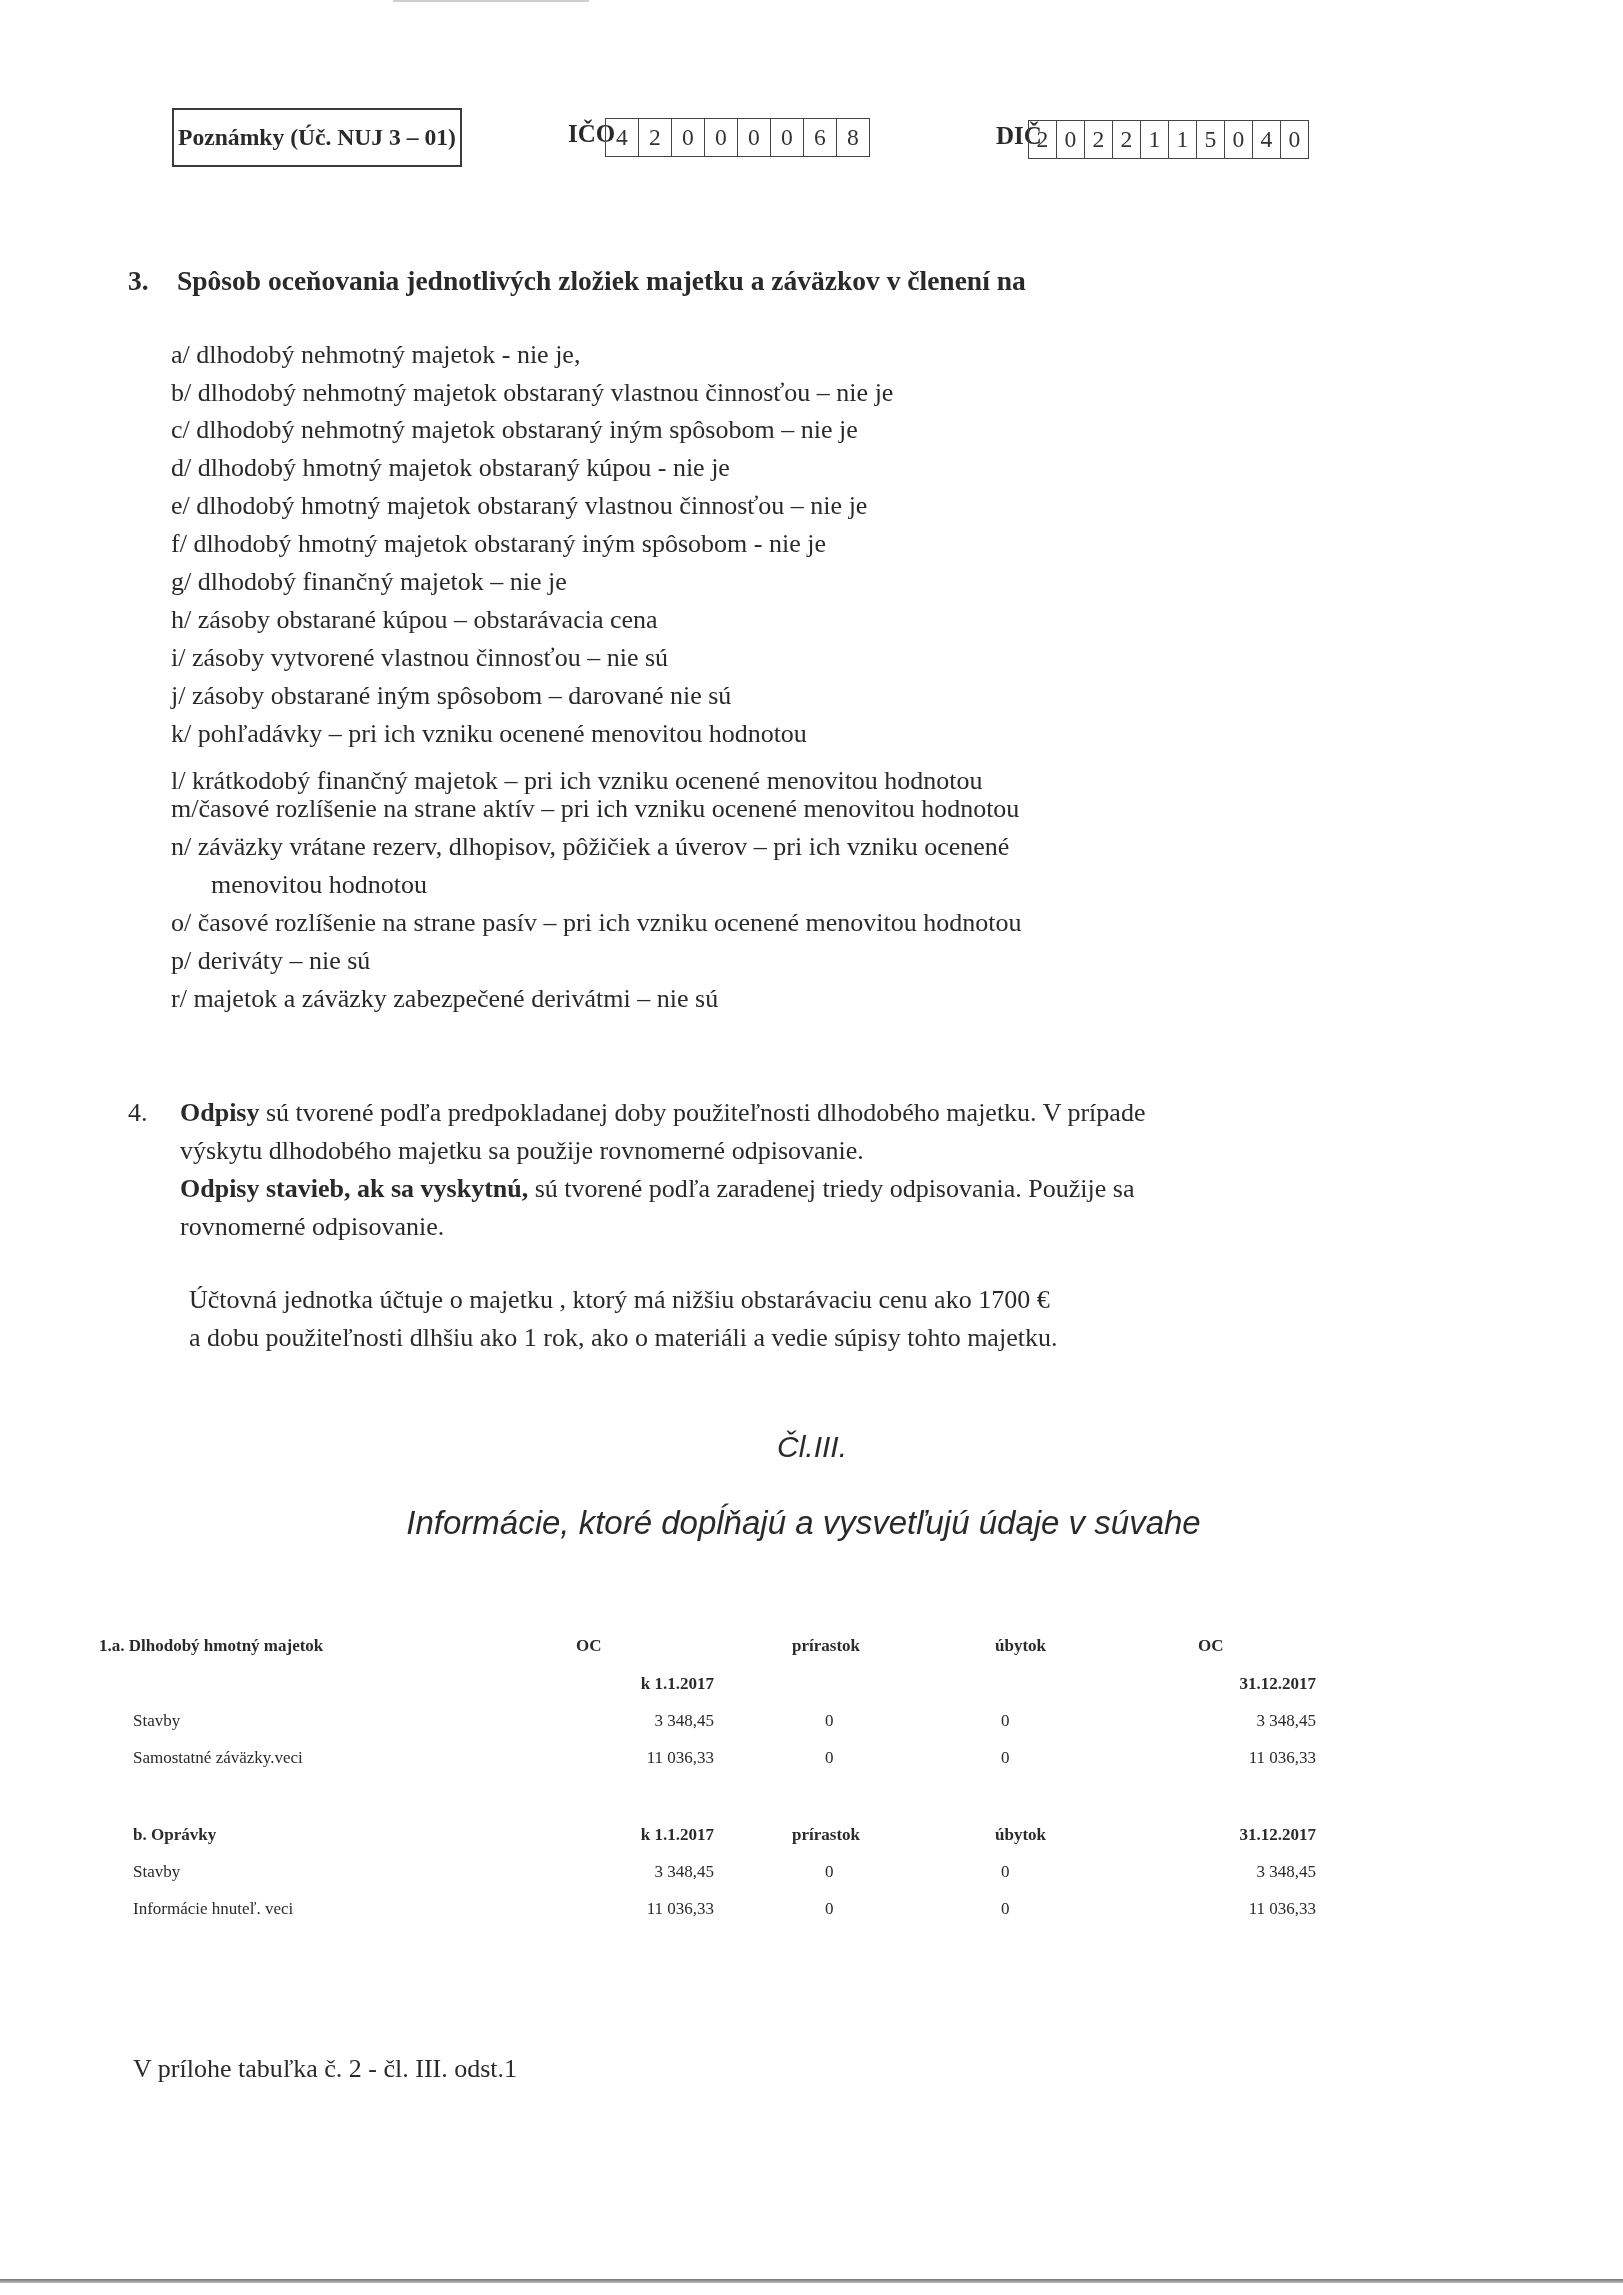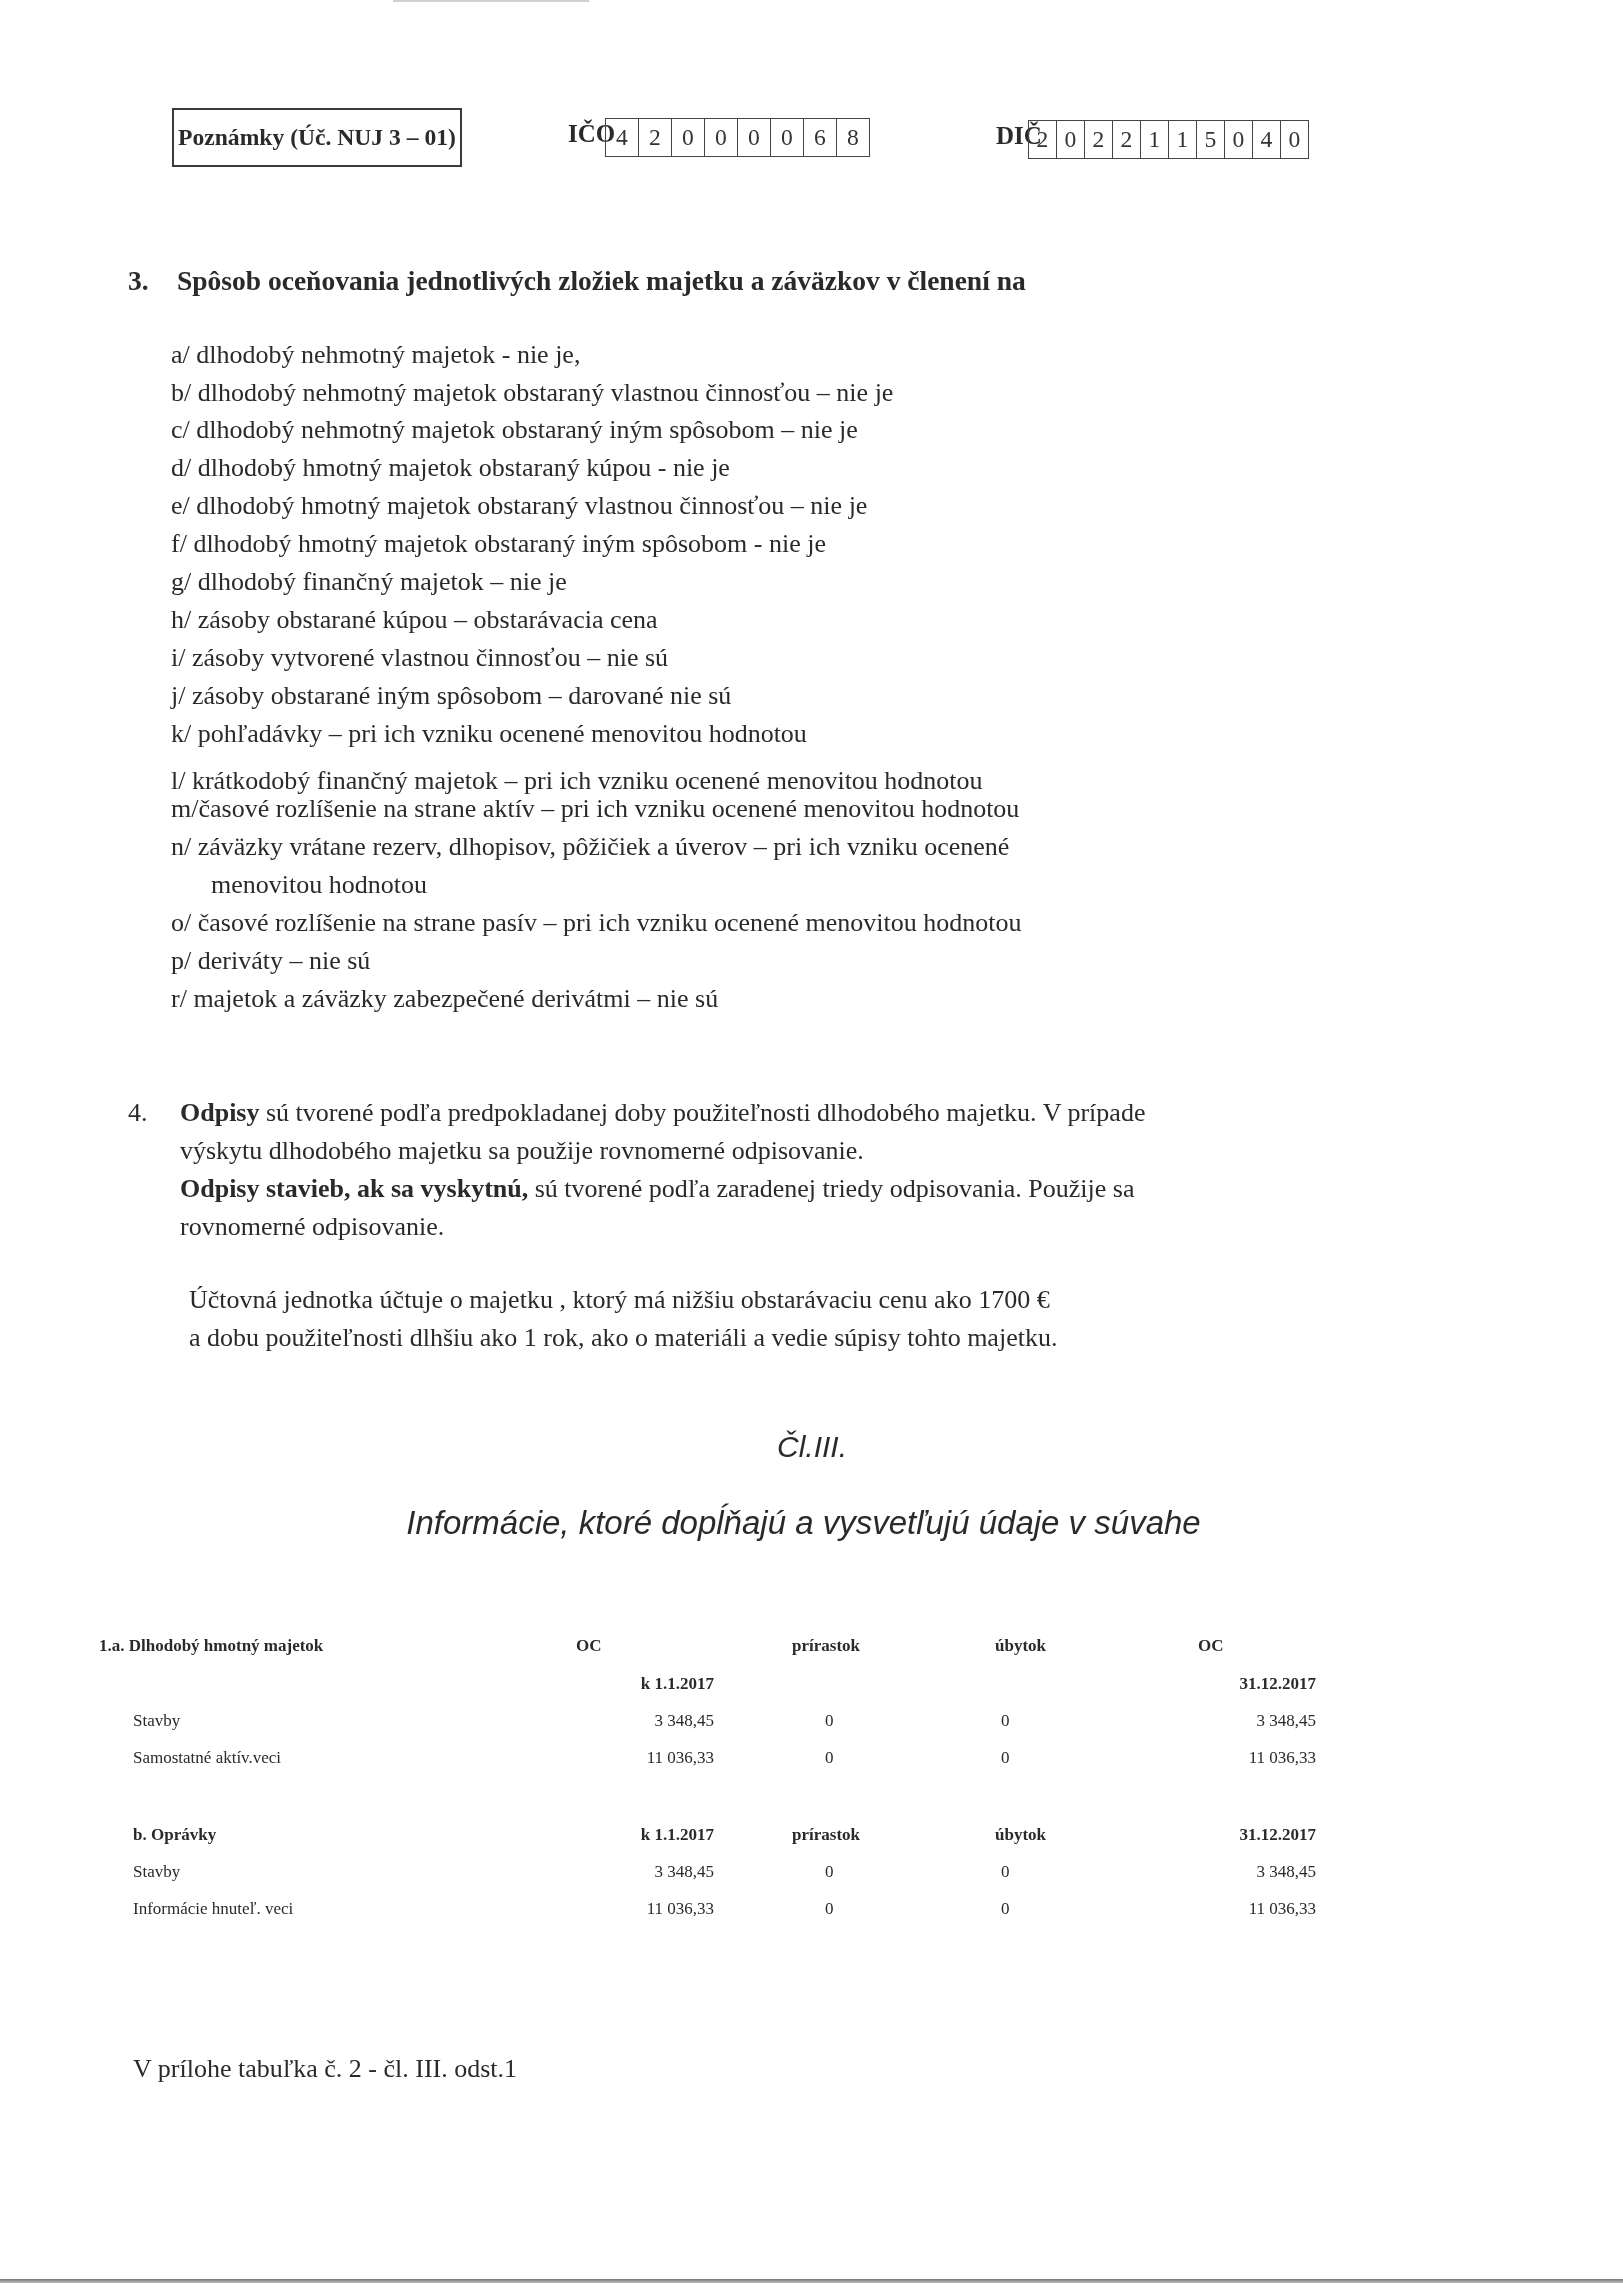--- a/index.html
+++ b/index.html
@@ -124,21 +124,21 @@
 <div class="abs tbl tbl-h ctr" style="left:1198px; width:118px; top:1636px;">OC</div>
 <div class="abs tbl tbl-h num" style="left:511px; width:203px; top:1674px;">k 1.1.2017</div>
 <div class="abs tbl tbl-h num" style="left:1113px; width:203px; top:1674px;">31.12.2017</div>
 
 <div class="abs tbl" style="left:133px; top:1711px;">Stavby</div>
 <div class="abs tbl num" style="left:511px; width:203px; top:1711px;">3 348,45</div>
 <div class="abs tbl ctr" style="left:825px; width:98px; top:1711px;">0</div>
 <div class="abs tbl ctr" style="left:1001px; width:98px; top:1711px;">0</div>
 <div class="abs tbl num" style="left:1113px; width:203px; top:1711px;">3 348,45</div>
 
-<div class="abs tbl" style="left:133px; top:1748px;">Samostatné aktív.veci</div>
+<div class="abs tbl" style="left:133px; top:1748px;">Samostatné záväzky.veci</div>
 <div class="abs tbl num" style="left:511px; width:203px; top:1748px;">11 036,33</div>
 <div class="abs tbl ctr" style="left:825px; width:98px; top:1748px;">0</div>
 <div class="abs tbl ctr" style="left:1001px; width:98px; top:1748px;">0</div>
 <div class="abs tbl num" style="left:1113px; width:203px; top:1748px;">11 036,33</div>
 
 <div class="abs tbl tbl-h" style="left:133px; top:1825px;">b. Oprávky</div>
 <div class="abs tbl tbl-h num" style="left:511px; width:203px; top:1825px;">k 1.1.2017</div>
 <div class="abs tbl tbl-h ctr" style="left:792px; width:164px; top:1825px;">prírastok</div>
 <div class="abs tbl tbl-h ctr" style="left:995px; width:111px; top:1825px;">úbytok</div>
 <div class="abs tbl tbl-h num" style="left:1113px; width:203px; top:1825px;">31.12.2017</div>

